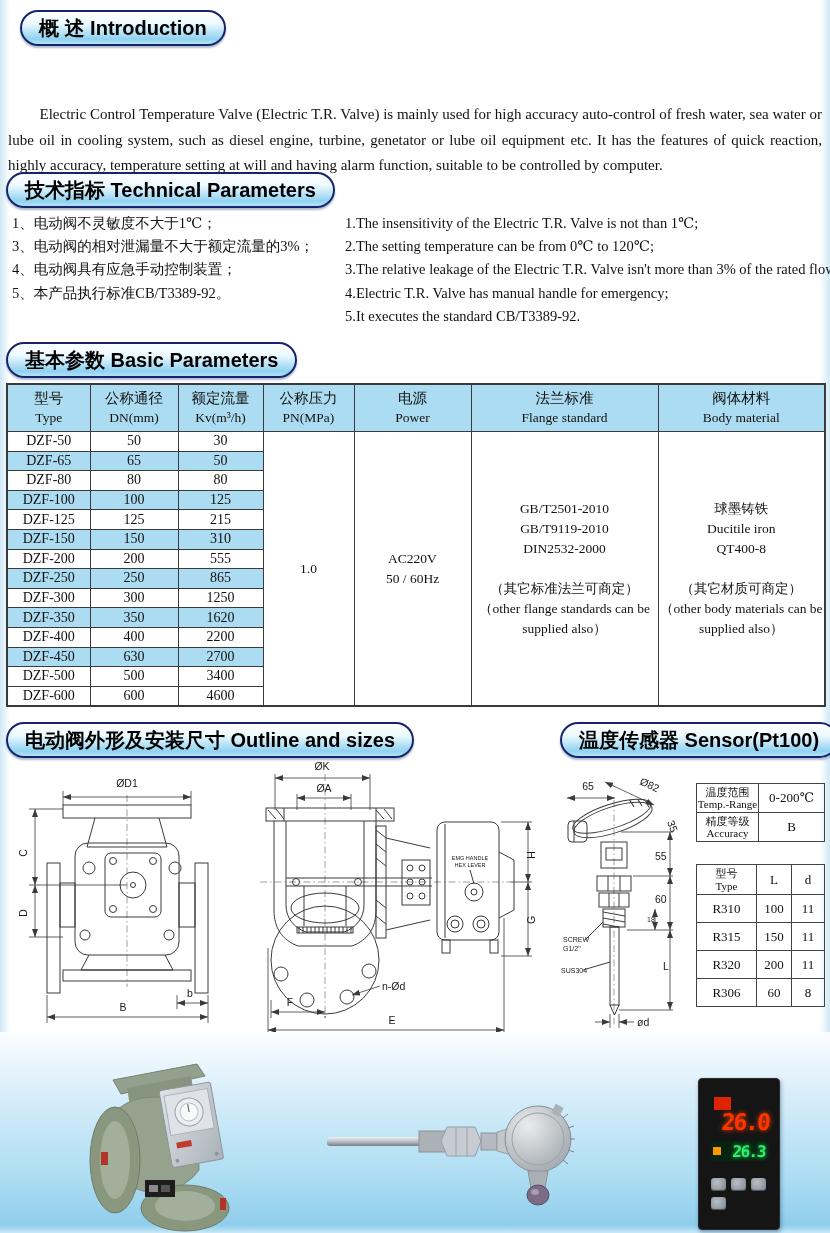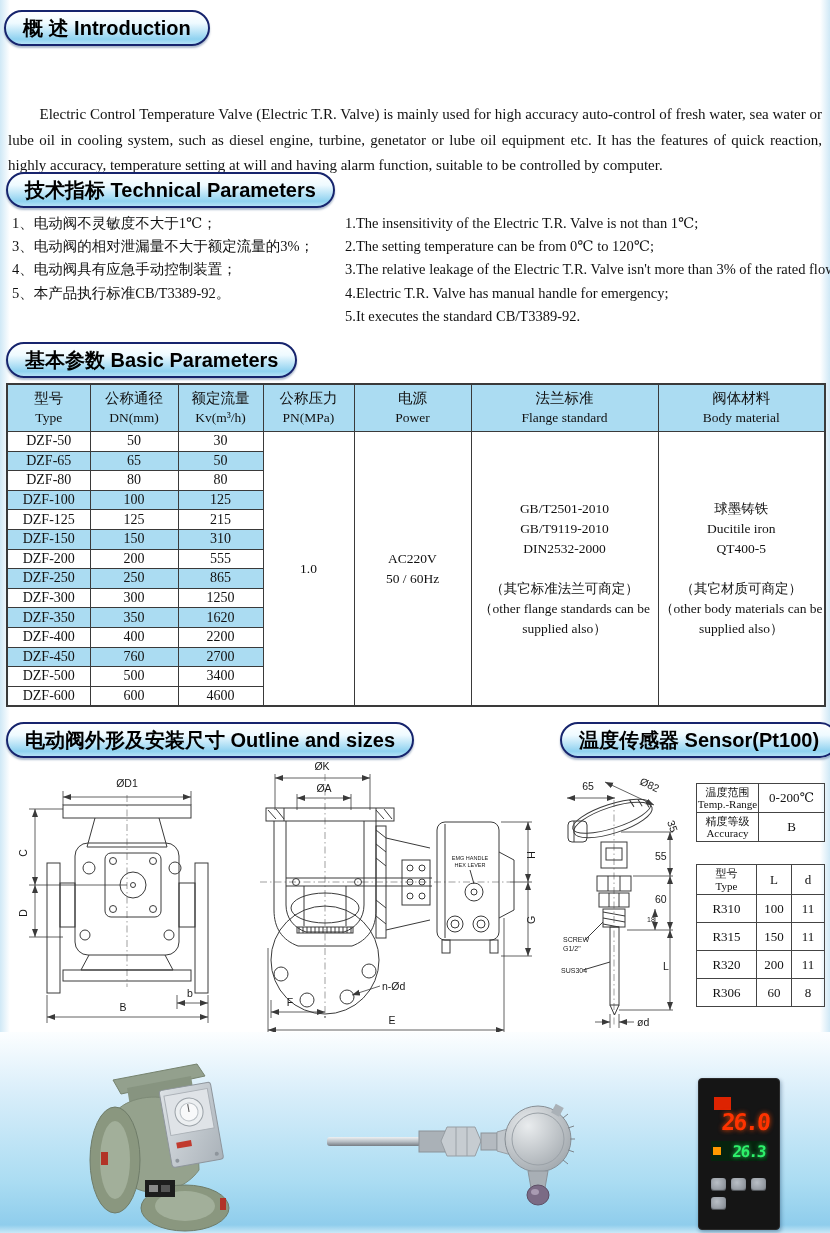--- a/index.html
+++ b/index.html
@@ -62,21 +62,21 @@
   .ctl-btns{position:absolute;left:12px;top:99px;width:58px;display:flex;gap:5px;}
   .cbtn{width:15px;height:13px;border-radius:3px;background:radial-gradient(circle at 40% 35%,#b9bfc6,#7e848c);
     box-shadow:inset 0 -1px 1px rgba(0,0,0,.5);}
   .cbtn.b4{position:absolute;left:12px;top:118px;}
 </style>
 </head>
 <body>
 
 <div class="page">
 
-  <div class="badge" style="left:4px;top:10px">
+  <div class="badge" style="left:20px;top:10px">
     <span>概 述 Introduction</span>
   </div>
   <p class="para en" style="top:102px">Electric Control Temperature Valve (Electric T.R. Valve) is mainly used for high accuracy auto-control of fresh water, sea water or lube oil in cooling system, such as diesel engine, turbine, genetator or lube oil equipment etc. It has the features of quick reaction, highly accuracy, temperature setting at will and having alarm function, suitable to be controlled by computer.</p>
 
   <div class="badge" style="left:6px;top:172px">
     <span>技术指标 Technical Parameters</span>
   </div>
   <div class="tech-col" style="left:12px">
     <p>1、电动阀不灵敏度不大于1℃；</p>
     <p>3、电动阀的相对泄漏量不大于额定流量的3%；</p>
@@ -146,21 +146,21 @@
 50 / 60Hz</td>
           <td rowspan="14" class="merged">GB/T2501-2010
 GB/T9119-2010
 DIN2532-2000
 
 （其它标准法兰可商定）
 （other flange standards can be
 supplied also）</td>
           <td rowspan="14" class="merged">球墨铸铁
 Ducitile iron
-QT400-5
+QT400-8
 
 （其它材质可商定）
 （other body materials can be
 supplied also）</td>
         </tr>
         <tr class="stripe">
           <td>DZF-65</td>
           <td>65</td>
           <td>50</td>
         </tr>
@@ -204,21 +204,21 @@
           <td>350</td>
           <td>1620</td>
         </tr>
         <tr>
           <td>DZF-400</td>
           <td>400</td>
           <td>2200</td>
         </tr>
         <tr class="stripe">
           <td>DZF-450</td>
-          <td>760</td>
+          <td>630</td>
           <td>2700</td>
         </tr>
         <tr>
           <td>DZF-500</td>
           <td>500</td>
           <td>3400</td>
         </tr>
         <tr>
           <td>DZF-600</td>
           <td>600</td>

